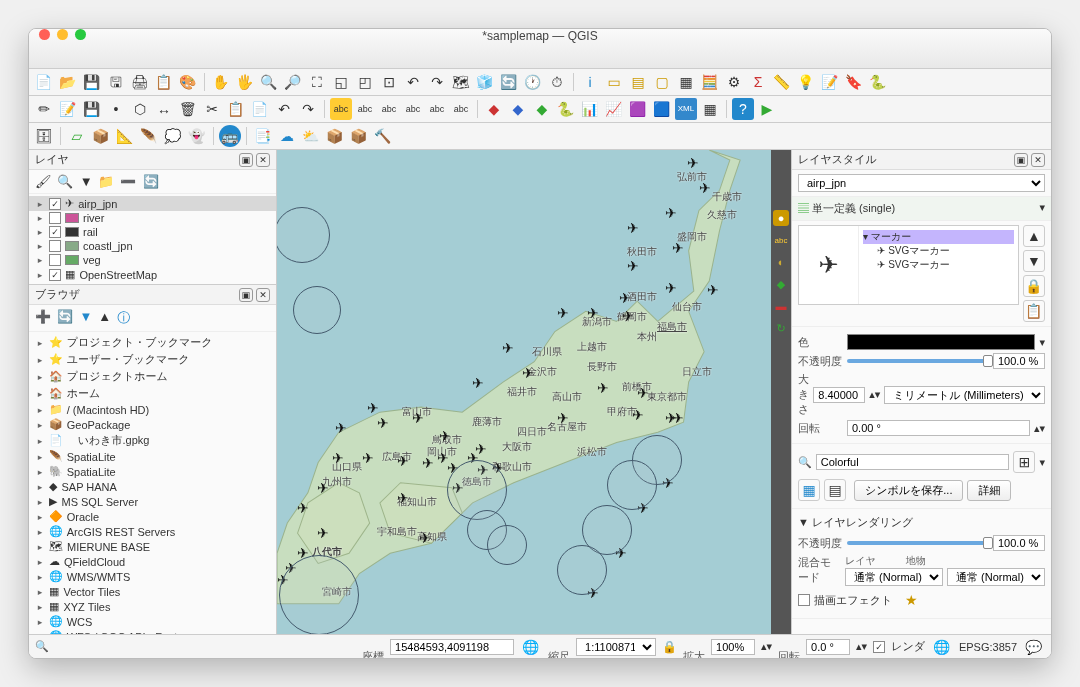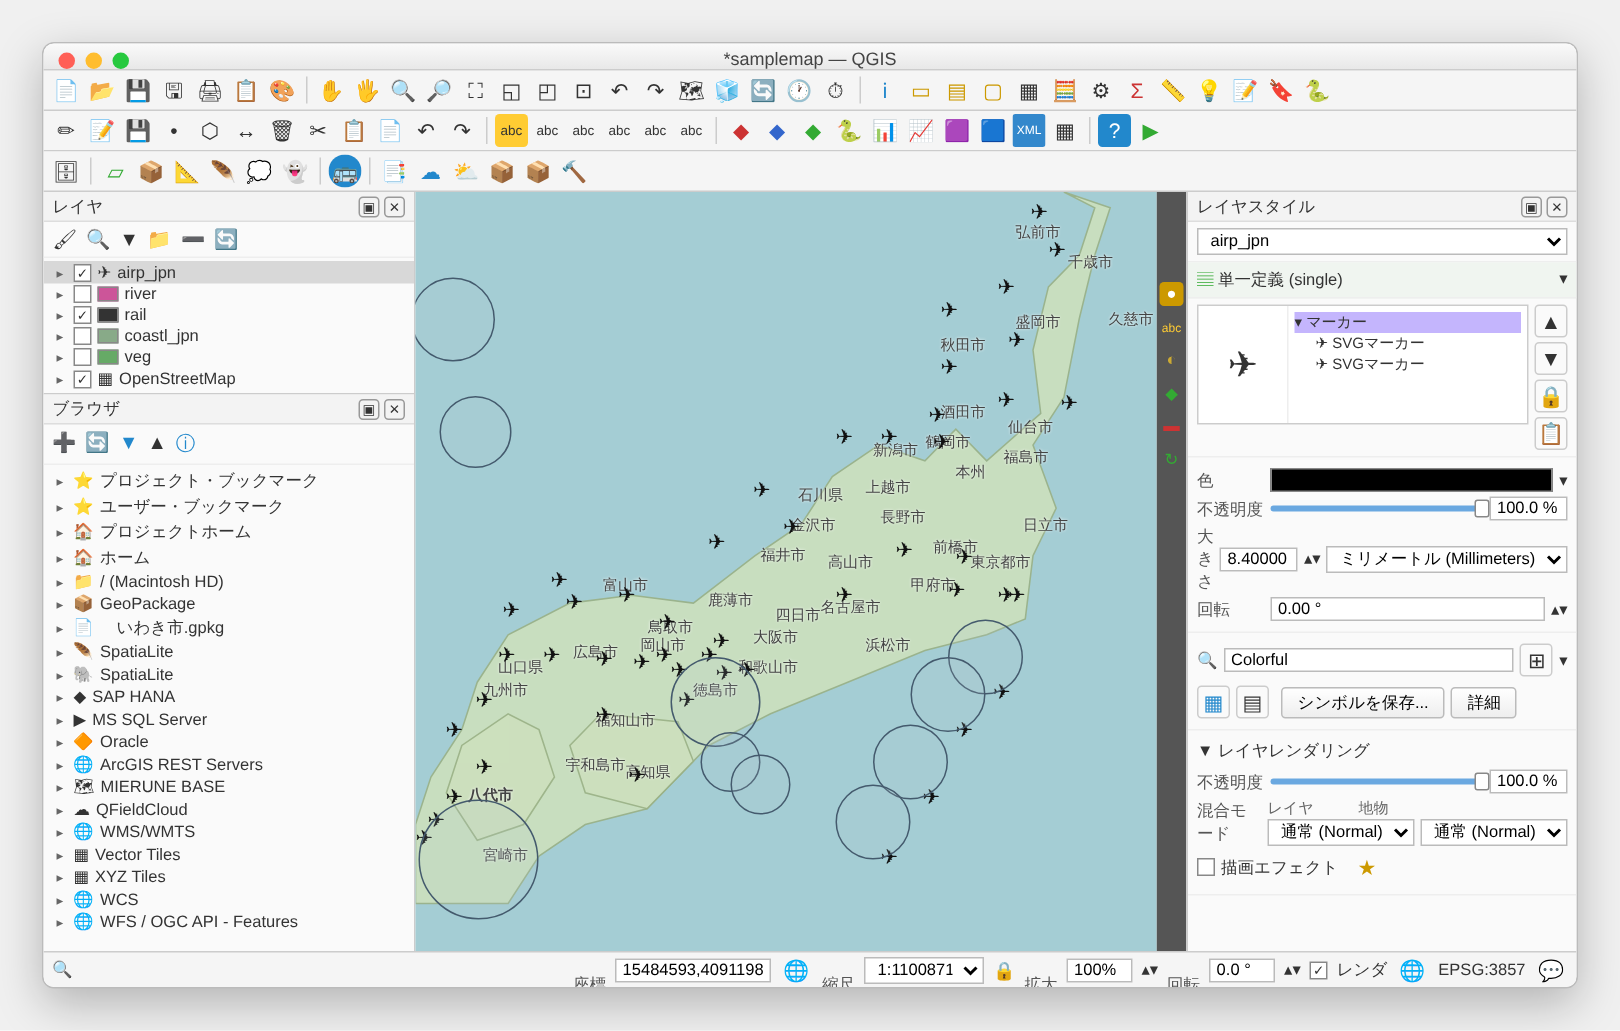--- a/index.html
+++ b/index.html
@@ -1,18 +1,18 @@
 <!DOCTYPE html>
 <html><head>
 <meta charset="utf-8">
 <style>
 * { box-sizing: border-box; margin: 0; padding: 0; font-family: -apple-system, "Helvetica Neue", Arial, sans-serif; }
 body { background: #f0f0f0; width: 1080px; height: 687px; overflow: hidden; font-size: 11px; color: #333; }
 .window { position: absolute; inset: 28px; background: #fff; border: 1px solid #bbb; border-radius: 8px; box-shadow: 0 10px 30px rgba(0,0,0,.25); display: flex; flex-direction: column; overflow: hidden; }
-.titlebar { height: 18px; background: linear-gradient(#fafafa,#e8e8e8); border-bottom: 1px solid #ccc; display: flex; align-items: flex-end; position: relative; }
+.titlebar { height: 40px; background: linear-gradient(#fafafa,#e8e8e8); border-bottom: 1px solid #ccc; display: flex; align-items: flex-start; position: relative; }
 .traffic { position: absolute; left: 10px; display: flex; gap: 7px; }
 .tl { width: 11px; height: 11px; border-radius: 50%; }
 .tl.r{background:#ff5f56}.tl.y{background:#ffbd2e}.tl.g{background:#27c93f}
 .titlebar .title { flex: 1; text-align: center; font-size: 12px; color: #444; }
 .toolbar { border-bottom: 1px solid #ccc; padding: 2px 4px; display: flex; flex-wrap: wrap; gap: 2px; align-items: center; background: #f5f5f5; }
 .tbtn { width: 22px; height: 22px; display: inline-flex; align-items: center; justify-content: center; border: 1px solid transparent; border-radius: 3px; font-size: 14px; line-height: 1; cursor: pointer; }
 .sep { width: 1px; height: 18px; background: #ccc; margin: 0 3px; display: inline-block; }
 .main { flex: 1; display: flex; min-height: 0; }
 .leftcol { width: 248px; display: flex; flex-direction: column; border-right: 1px solid #ccc; background: #fafafa; }
 .panel-head { display: flex; align-items: center; padding: 2px 6px; background: #f3f3f3; border-bottom: 1px solid #ddd; font-size: 11px; }
@@ -349,24 +349,24 @@
         <path d="M 60 330 L 30 350 20 380 40 410 70 400 90 370 80 340 Z" fill="#cde0bd" stroke="#9ab186" opacity="0.9"></path>
         <path d="M 120 330 L 100 350 110 380 150 390 180 360 170 335 Z" fill="#cde0bd" stroke="#9ab186" opacity="0.9"></path>
       </svg>
       <div id="labels">
           <div class="label" style="left: 400px; top: 20px;">弘前市</div>
           <div class="label" style="left: 400px; top: 80px;">盛岡市</div>
           <div class="label" style="left: 350px; top: 95px;">秋田市</div>
           <div class="label" style="left: 435px; top: 40px;">千歳市</div>
           <div class="label" style="left: 350px; top: 140px;">酒田市</div>
           <div class="label" style="left: 395px; top: 150px;">仙台市</div>
-          <div class="label" style="left: 430px; top: 78px; margin-left: 32px;">久慈市</div>
+          <div class="label" style="left: 430px; top: 58px;">久慈市</div>
           <div class="label" style="left: 340px; top: 160px;">鶴岡市</div>
           <div class="label" style="left: 305px; top: 165px;">新潟市</div>
-          <div class="label" style="left: 392px; top: 170px;">福島市</div>
+          <div class="label" style="left: 380px; top: 170px; text-decoration: underline;">福島市</div>
           <div class="label" style="left: 360px; top: 180px;">本州</div>
           <div class="label" style="left: 255px; top: 195px;">石川県</div>
           <div class="label" style="left: 310px; top: 210px;">長野市</div>
           <div class="label" style="left: 300px; top: 190px;">上越市</div>
           <div class="label" style="left: 250px; top: 215px;">金沢市</div>
           <div class="label" style="left: 405px; top: 215px;">日立市</div>
           <div class="label" style="left: 345px; top: 230px;">前橋市</div>
           <div class="label" style="left: 230px; top: 235px;">福井市</div>
           <div class="label" style="left: 370px; top: 240px;">東京都市</div>
           <div class="label" style="left: 275px; top: 240px;">高山市</div>
@@ -570,21 +570,21 @@
 
       </div>
 
     </div>
   </div>
 
   <div class="statusbar">
     <span>🔍</span>
     <span class="grow" style="flex:1"></span>
     <span class="sb-lab">座標</span>
-    <input class="sb-inp" style="width: 104px;" value="15484593,4091198">
+    <input class="sb-inp" style="width: 124px;" value="15484593,4091198">
     <span class="tbtn">🌐</span>
     <span class="sb-lab">縮尺</span>
     <select class="sb-inp" style="width:80px"><option>1:11008710</option></select>
     <span class="lock">🔒</span>
     <span class="sb-lab">拡大</span>
     <input class="sb-inp" style="width: 44px;" value="100%">
       <span>▴▾</span>
     <span class="sb-lab">回転</span>
     <input class="sb-inp" style="width: 44px;" value="0.0 °">
       <span>▴▾</span>

